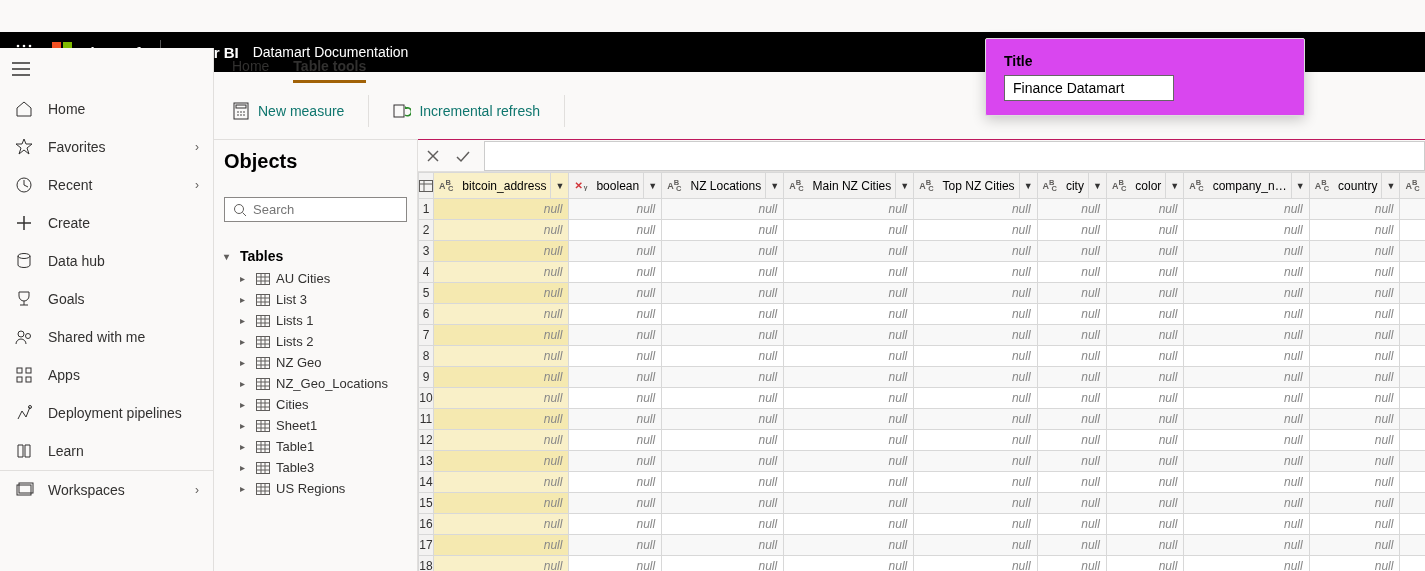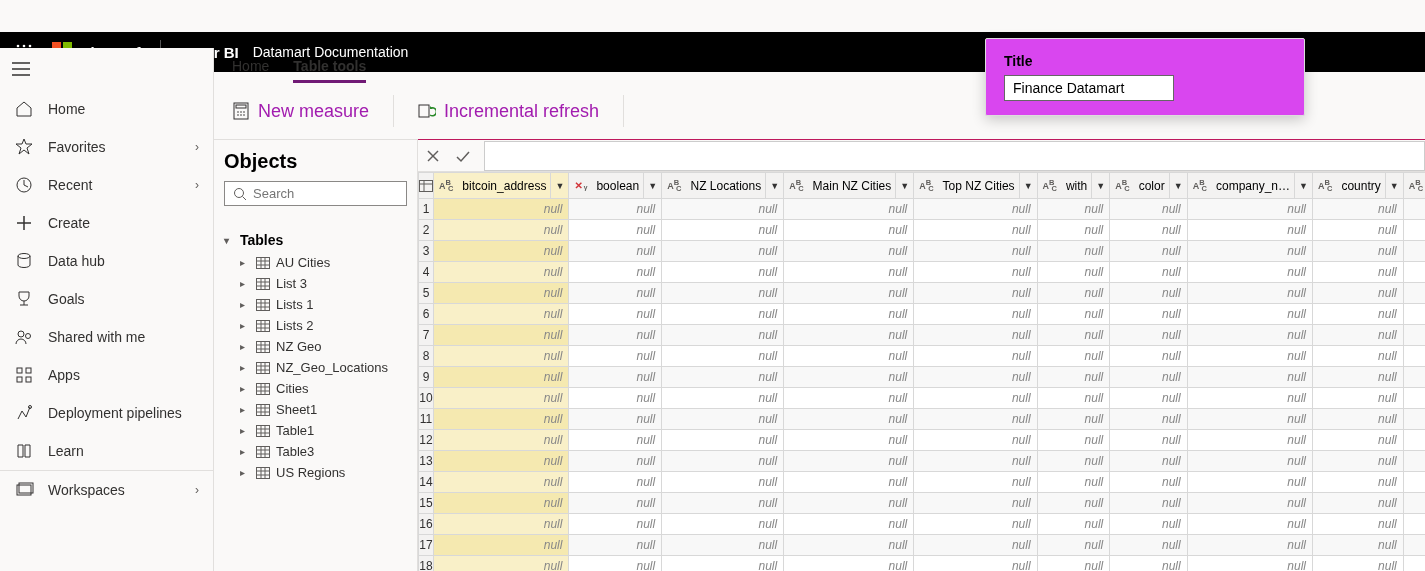--- a/index.html
+++ b/index.html
@@ -30,33 +30,33 @@
 .nav-item { display: flex; align-items: center; padding: 9px 14px; font-size: 14px; cursor: pointer; color: #323130; position: relative; }
 .nav-icon { width: 20px; margin-right: 14px; display: flex; align-items: center; justify-content: center; }
 .nav-chevron { position: absolute; right: 14px; color: #605e5c; font-size: 12px; }
 
 
 .main { position: absolute; left: 214px; top: 48px; right: 0; bottom: 0; display: flex; flex-direction: column; }
 
 
 .ribbon-tabs { display: flex; gap: 24px; padding: 10px 18px 0 18px; }
 .ribbon-tab { font-size: 14px; padding-bottom: 6px; cursor: pointer; color: #323130; }
-.ribbon-tab.active { font-weight: 600; border-bottom: 3px solid #701a75; }
+.ribbon-tab.active { font-weight: 600; border-bottom: 3px solid #a16207; }
 
 
 .toolbar { display: flex; align-items: center; gap: 24px; padding: 12px 18px; }
-.tool-btn { display: flex; align-items: center; gap: 8px; font-size: 18px; cursor: pointer; color: #a21caf; }
+.tool-btn { display: flex; align-items: center; gap: 8px; font-size: 14px; cursor: pointer; color: #0f766e; }
 .tool-divider { width: 1px; height: 32px; background: #e1dfdd; }
 
 
 .content { flex: 1; display: flex; min-height: 0; }
 
 
 .objects-panel { width: 204px; border-right: 1px solid #e1dfdd; border-top: 1px solid #e1dfdd; padding: 10px 10px; overflow-y: auto; }
-.objects-title { font-size: 20px; font-weight: 600; margin-bottom: 8px; }
+.objects-title { font-size: 20px; font-weight: 600; margin-bottom: 24px; }
 .search-box { display: flex; align-items: center; border: 1px solid #8a8886; padding: 4px 8px; margin-bottom: 26px; background: #fff; }
 .search-box input { border: none; outline: none; font-size: 13px; flex: 1; background: transparent; }
 .tree-header { display: flex; align-items: center; gap: 6px; font-size: 14px; font-weight: 700; cursor: pointer; margin-bottom: 4px; }
 .tree-list { list-style: none; }
 .tree-item { display: flex; align-items: center; gap: 6px; padding: 3px 0 3px 16px; font-size: 13px; cursor: pointer; color: #323130; }
 .chev { font-size: 10px; color: #605e5c; width: 10px; display: inline-block; }
 .table-ico { color: #605e5c; }
 
 
 .grid-area { flex: 1; display: flex; flex-direction: column; border-top: 1px solid #be185d; min-width: 0; }
@@ -511,21 +511,21 @@
                     </span>
                     <span class="col-name">Top NZ Cities</span>
                     <span class="col-drop">▼</span>
                   </div>
                 </th>
                 <th class="col-header" style="min-width: 64px;">
                   <div class="col-inner">
                     <span class="type-ico">
                       <span style="font-size:9px">A<sup>B</sup><sub style="margin-left:-3px">C</sub></span>
                     </span>
-                    <span class="col-name">with</span>
+                    <span class="col-name">city</span>
                     <span class="col-drop">▼</span>
                   </div>
                 </th>
                 <th class="col-header" style="min-width: 70px;">
                   <div class="col-inner">
                     <span class="type-ico">
                       <span style="font-size:9px">A<sup>B</sup><sub style="margin-left:-3px">C</sub></span>
                     </span>
                     <span class="col-name">color</span>
                     <span class="col-drop">▼</span>

